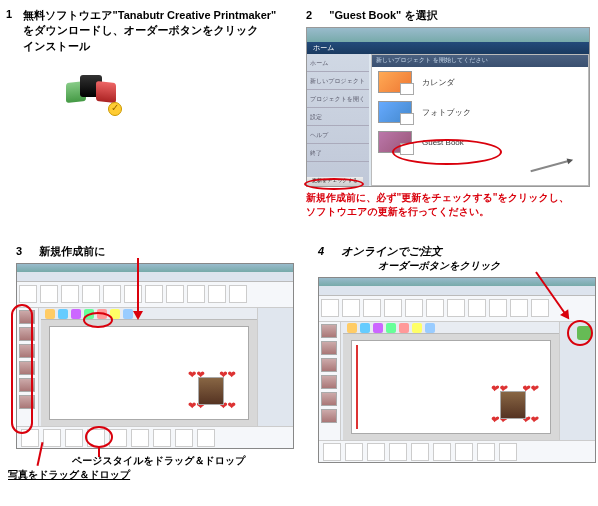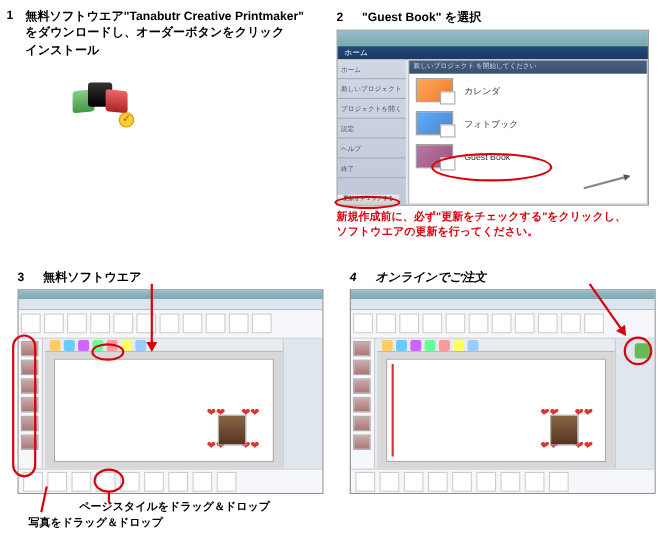--- a/index.html
+++ b/index.html
@@ -68,21 +68,21 @@
   .ico { width:10px; height:10px; background:#fc6; border-radius:2px;}
   .ico:nth-child(2){background:#6cf;} .ico:nth-child(3){background:#c6f;} .ico:nth-child(4){background:#6f9;}
   .ico:nth-child(5){background:#f99;} .ico:nth-child(6){background:#ff6;} .ico:nth-child(7){background:#9cf;}
   .canvas { position:absolute; left:8px; top:18px; width:200px; height:94px; background:#fff; border:1px solid #aaa; }
   .photoclip { position:absolute; right:12px; bottom:8px; width:48px; height:42px; }
   .hearts { position:absolute; color:#d33; font-size:10px; }
   .phimg { position:absolute; left:10px; top:8px; width:26px; height:28px; background:linear-gradient(#864,#532); border:1px solid #aaa; }
   .ed-thumbs-bot { position:absolute; left:0; bottom:0; width:100%; height:22px; background:#f5f7fa; border-top:1px solid #ccc; display:flex; padding:2px 4px; gap:4px;}
   .ed-right { position:absolute; right:0; top:44px; width:36px; height:118px; background:#e0e6ee; border-left:1px solid #ccc;}
   .s3-note1 { position:absolute; left:72px; top:454px; font-size:10px; font-weight:bold; }
-  .s3-note2 { position:absolute; left:26px; top:468px; font-size:10px; font-weight:bold; }
+  .s3-note2 { position:absolute; left:8px; top:468px; font-size:10px; font-weight:bold;text-decoration:underline; }
   
   
   .s4 { left: 318px; top: 244px; width: 256px; font-style: italic; }
   .s4-sub { margin-left: 60px; }
   .s4 .edwin { margin-top:4px; }
   .redcirc { position:absolute; border:2px solid #d9000c; border-radius:50%; pointer-events:none; }
   .vline { position:absolute; width:2px; background:#d9000c; }
   
   
   .arrdown::after { content:""; position:absolute; left:-4px; bottom:-8px; width:0;height:0;border-left:5px solid transparent;border-right:5px solid transparent;border-top:9px solid #d9000c;}
@@ -145,21 +145,21 @@
   </div>
   <div class="s2-note red">
     <span>新規作成前に、必ず"更新をチェックする"をクリックし、</span><br>
     <span>ソフトウエアの更新を行ってください。</span>
   </div>
 </div>
 
 <div class="step s3">
   <div>
     <span class="step-num">3</span>
-    &nbsp;&nbsp;<span class="step-title">無料ソフトウエア</span>
+    &nbsp;&nbsp;<span class="step-title">新規作成前に</span>
   </div>
   <div class="edwin">
     <div class="ed-titlebar"></div>
     <div class="ed-toolbar"></div>
     <div class="ed-thumbs-top">
       <div class="minit"></div>
         <div class="minit"></div>
         <div class="minit"></div>
         <div class="minit"></div>
         <div class="minit"></div>
@@ -220,20 +220,21 @@
   </div>
 </div>
 <div class="s3-note1">ページスタイルをドラッグ＆ドロップ</div>
 <div class="s3-note2">写真をドラッグ＆ドロップ</div>
 
 <div class="step s4">
   <div>
     <span class="step-num">4</span>
     &nbsp;&nbsp;<span class="step-title">オンラインでご注文</span>
   </div>
+  <div class="step-sub s4-sub">オーダーボタンをクリック</div>
   <div class="edwin">
     <div class="ed-titlebar"></div>
     <div class="ed-toolbar"></div>
     <div class="ed-thumbs-top">
       <div class="minit"></div>
         <div class="minit"></div>
         <div class="minit"></div>
         <div class="minit"></div>
         <div class="minit"></div>
         <div class="minit"></div>

